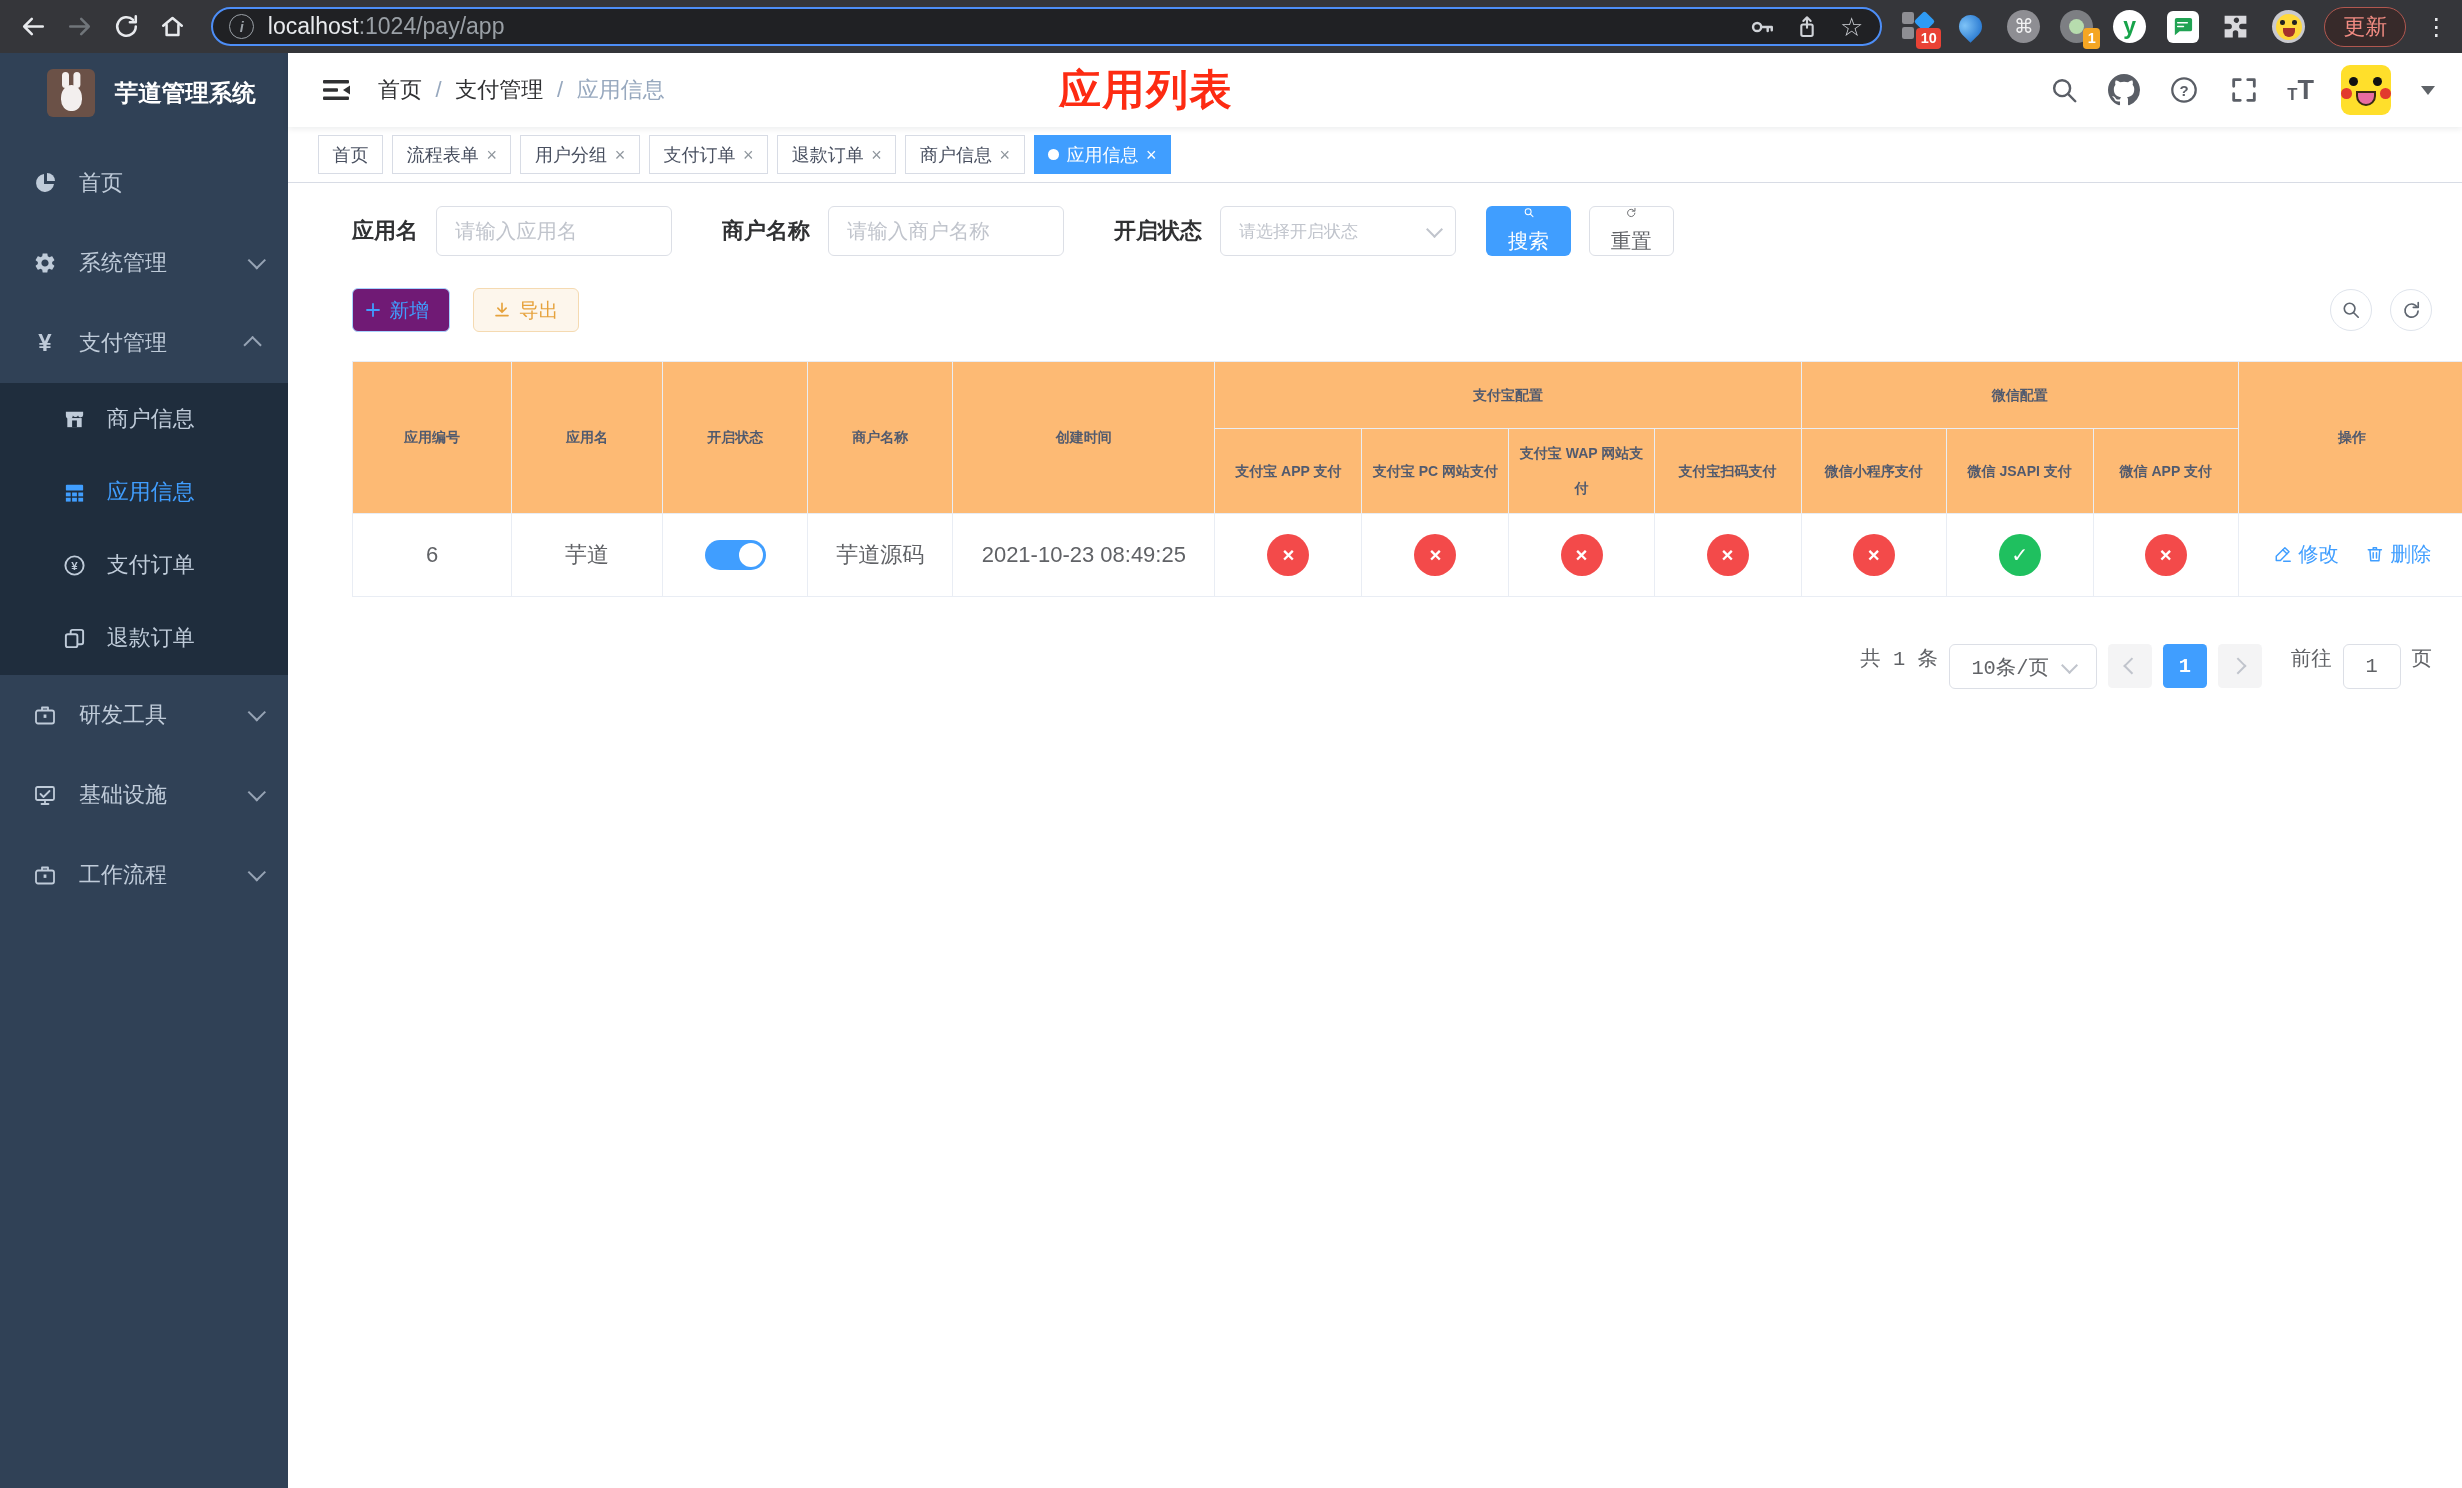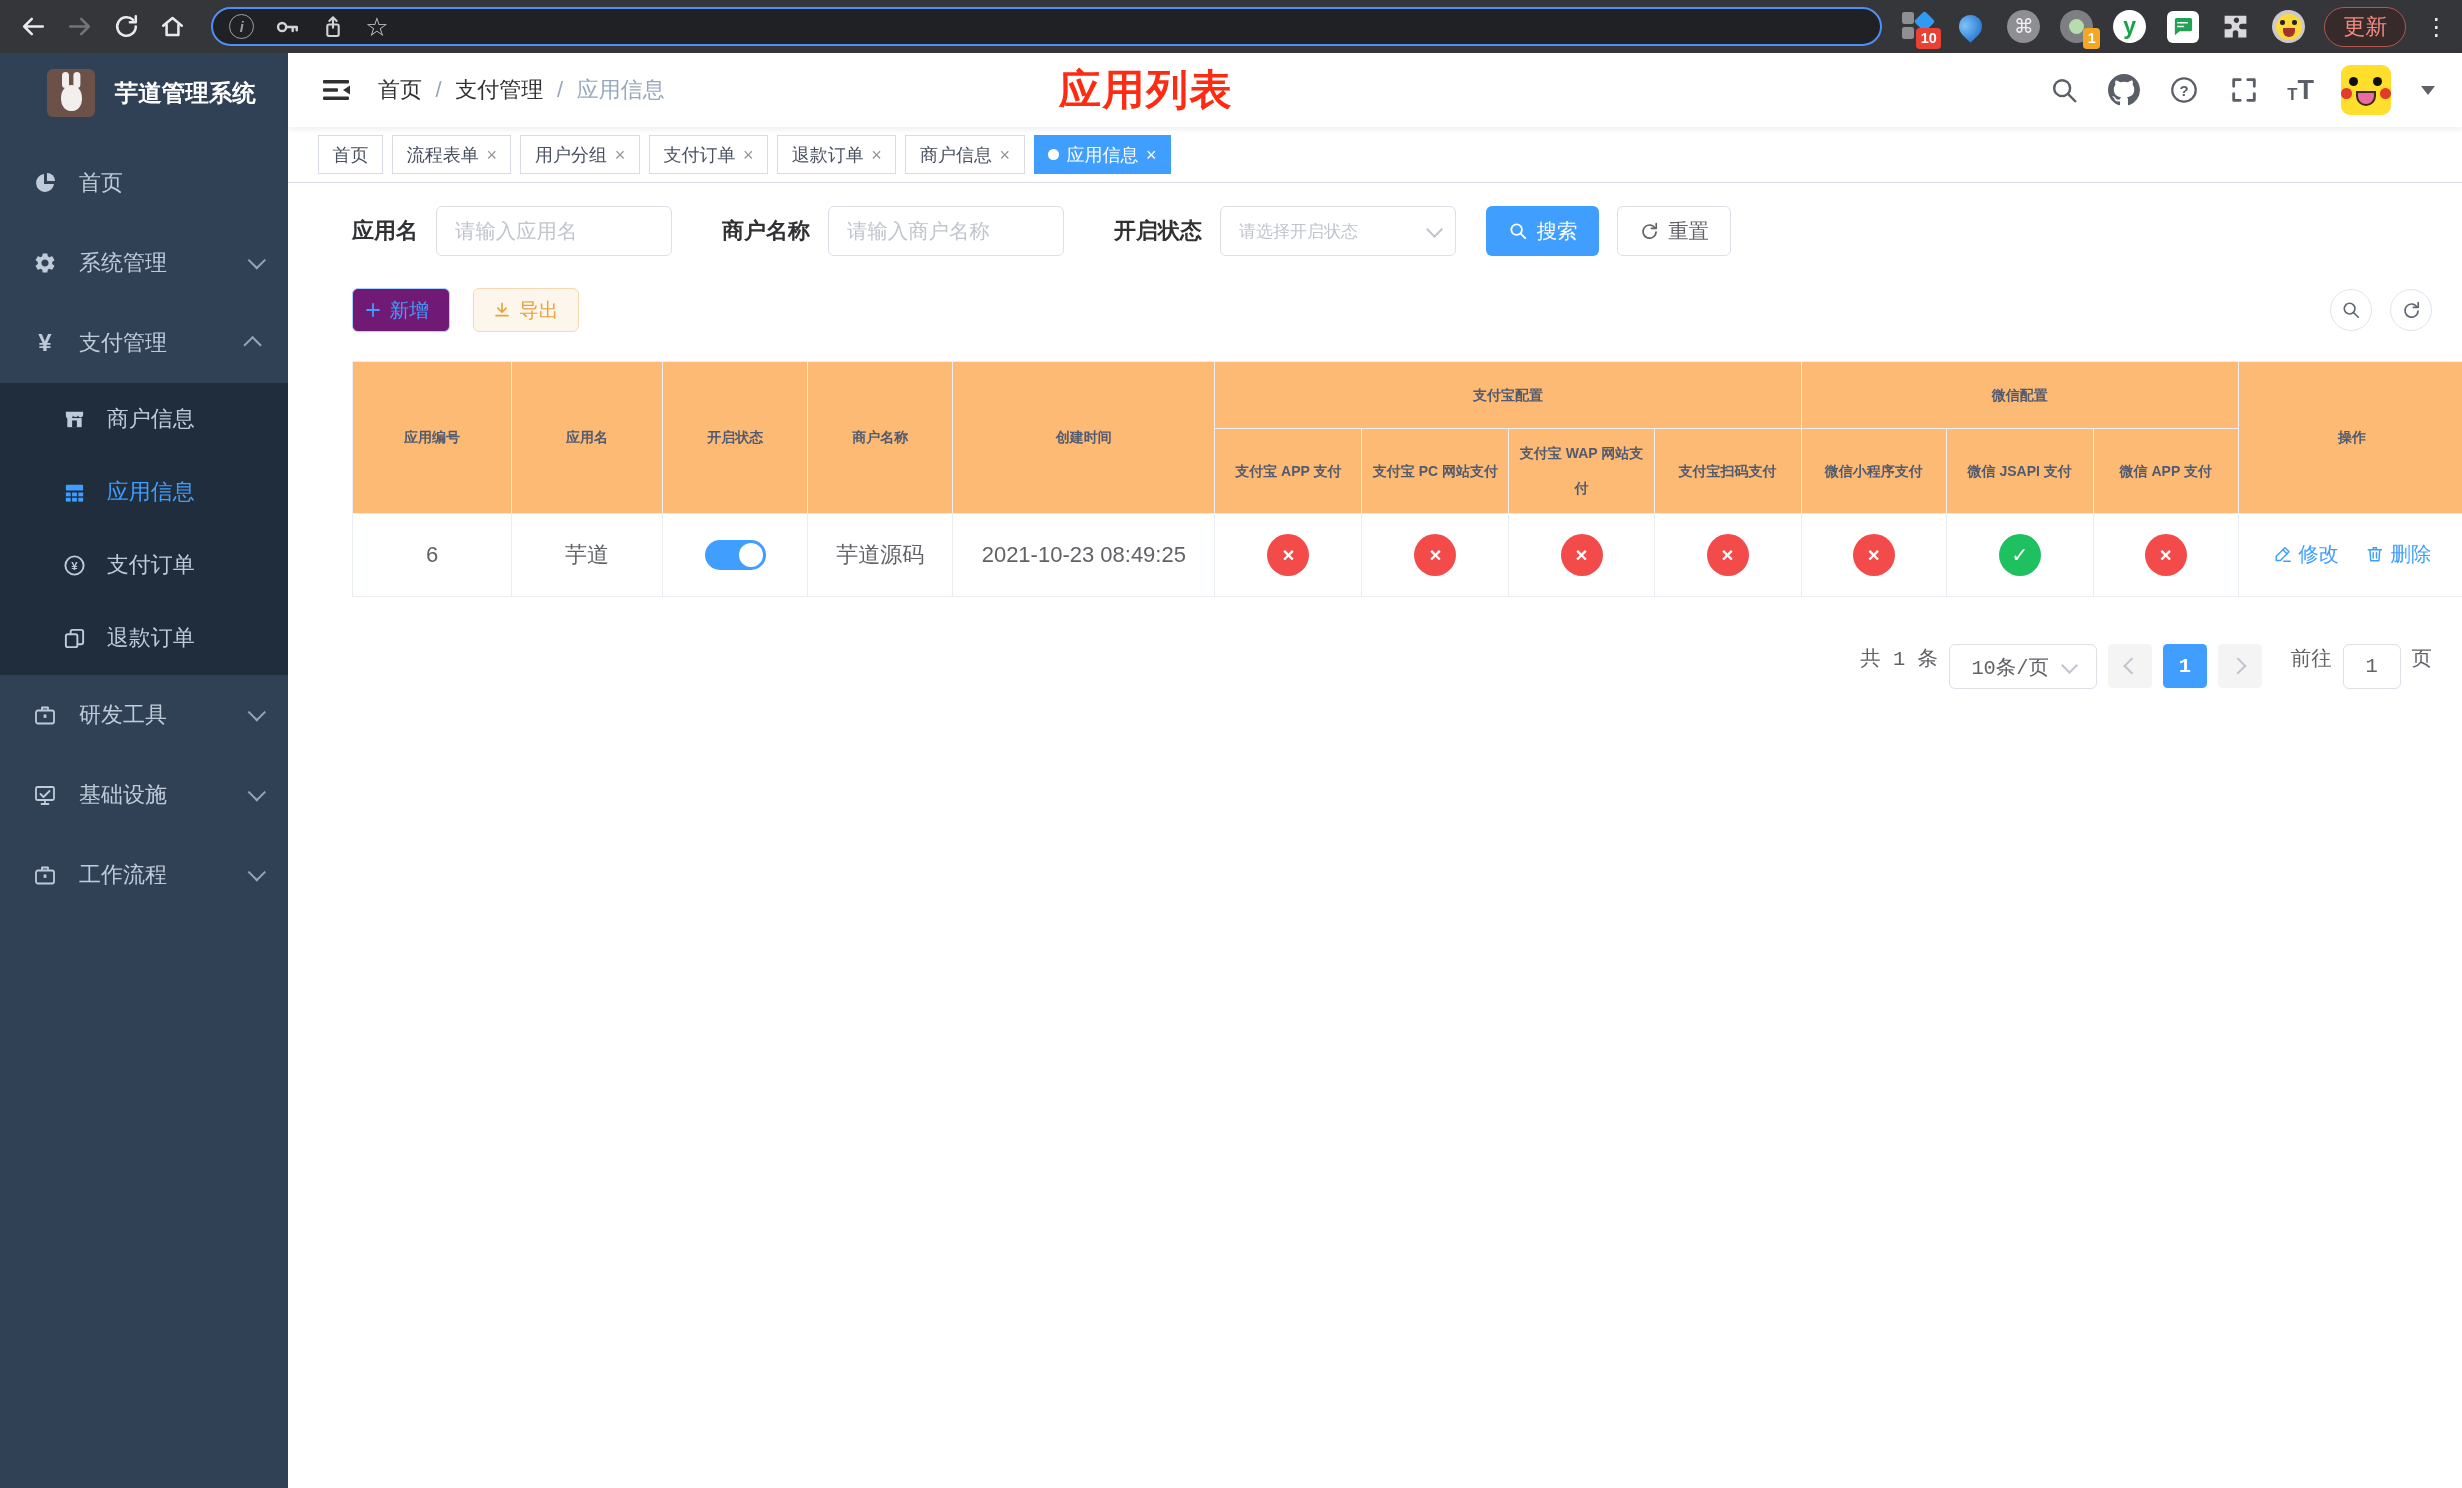--- a/index.html
+++ b/index.html
@@ -94,21 +94,21 @@
   
   .content{padding:23px 30px 0 30px;margin-left:34px;}
   .filter-row{display:flex;align-items:center;}
   .f-label{font-size:22px;font-weight:600;color:#303133;margin-right:18px;white-space:nowrap;}
   .f-input{width:236px;height:50px;border:1.5px solid #dcdfe6;border-radius:6px;box-sizing:border-box;padding:0 18px;font-size:20.4px;color:#606266;outline:none;font-family:inherit;background:#fff;}
   .f-input::placeholder{color:#c0c4cc;}
   .f-gap{width:50px;flex:0 0 auto;}
   .fake-select{width:236px;height:50px;border:1.5px solid #dcdfe6;border-radius:6px;box-sizing:border-box;padding:0 16.7px 0 18px;display:flex;align-items:center;justify-content:space-between;background:#fff;cursor:pointer;}
   .fake-select .ph{font-size:17px;color:#c0c4cc;}
   .schev{width:9.8px;height:9.8px;border-right:2.3px solid #c0c4cc;border-bottom:2.3px solid #c0c4cc;transform:rotate(45deg) translateY(-2.3px);}
-  .btn{height:50px;border-radius:6px;display:inline-flex;align-items:center;justify-content:center;font-size:20.4px;padding:0 21px;box-sizing:border-box;cursor:pointer;gap:9px;border:1.5px solid transparent;}
+  .btn{height:50px;border-radius:6px;display:inline-flex;align-items:center;justify-content:center;font-size:20.4px;padding:0 21px;box-sizing:border-box;cursor:pointer;gap:9px;border:1.5px solid transparent;flex-direction:column;}
   .btn-primary{background:#409eff;color:#fff;margin-left:30px;}
   .btn-plain{background:#fff;border-color:#dcdfe6;color:#606266;margin-left:18px;}
 
   .toolbar-row{display:flex;align-items:center;margin-top:32px;}
   .btn-sm{height:44px;border-radius:6px;display:inline-flex;align-items:center;font-size:19.7px;padding:0 19.7px;gap:7.6px;box-sizing:border-box;cursor:pointer;}
   .btn-add{background:#701a75;border:1.5px solid #a8d3ff;color:#409eff;padding-left:11px;}
   .btn-export{background:#fdf6ec;border:1.5px solid #f5dab1;color:#e6a23c;margin-left:23px;}
   .tool-right{margin-left:auto;display:flex;align-items:center;gap:18px;}
   .circle-btn{width:42px;height:42px;border-radius:50%;border:1.5px solid #dfe4ec;display:flex;align-items:center;justify-content:center;color:#606266;background:#fff;cursor:pointer;box-sizing:border-box;}
 
@@ -161,20 +161,21 @@
     </span>
     <span class="bnav">
       <svg width="27" height="27" viewBox="0 0 32 32" fill="none" stroke="currentColor" stroke-width="3" stroke-linecap="round" stroke-linejoin="round">
           <path d="M5 15L16 6l11 9"></path>
           <path d="M9 14v12h14V14"></path>
         </svg>
     </span>
 
     <div class="url-pill">
       <span class="info-badge">i</span>
+      <span class="url-text"><span class="host">localhost</span><span class="rest">:1024/pay/app</span></span>
       <span class="pill-ic">
         <svg width="26" height="26" viewBox="0 0 32 32" fill="none" stroke="currentColor" stroke-width="3" stroke-linecap="round">
             <circle cx="10" cy="16" r="5"></circle>
             <path d="M15 16h13M23 16v5M28 16v4"></path>
           </svg>
       </span>
       <span class="pill-ic">
         <svg width="26" height="26" viewBox="0 0 32 32" fill="none" stroke="currentColor" stroke-width="2.6" stroke-linecap="round" stroke-linejoin="round">
             <rect x="9" y="13" width="14" height="14" rx="2"></rect>
             <path d="M16 4v13M11.5 8.5L16 4l4.5 4.5"></path>

